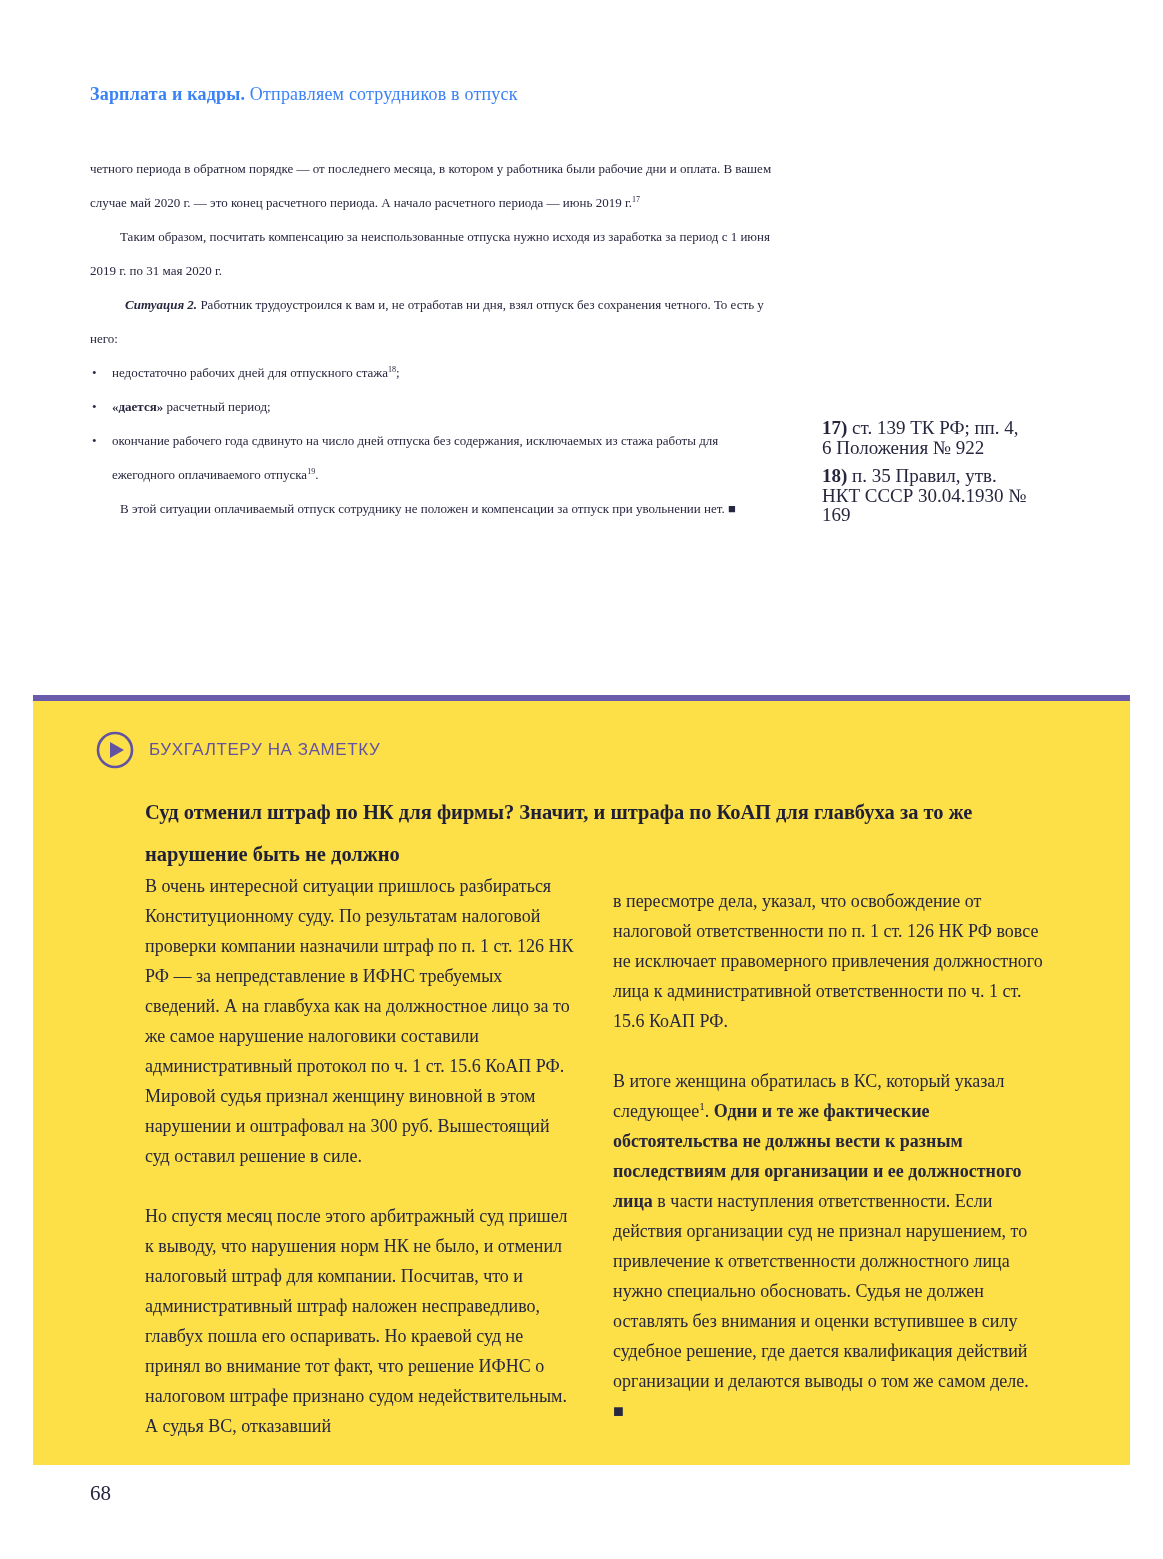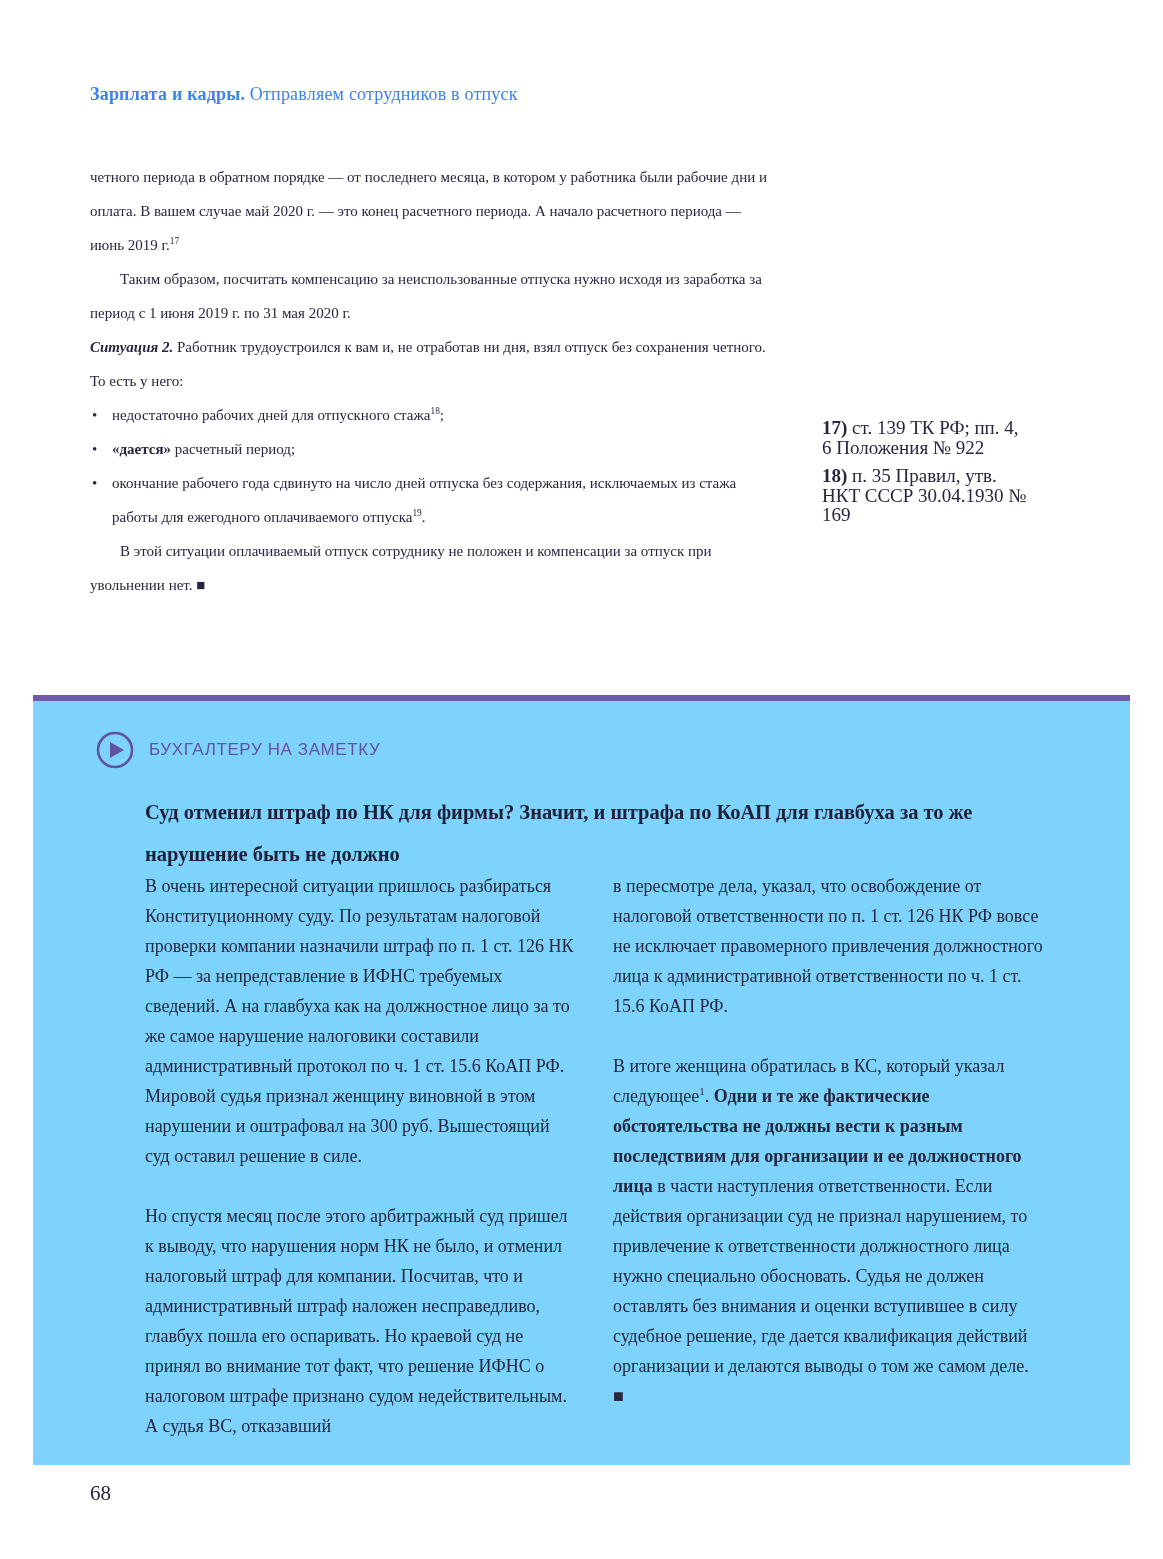--- a/index.html
+++ b/index.html
@@ -16,64 +16,64 @@
   
   .running-head {
     position:absolute; left:90px; top:84px;
     font-size:18px; letter-spacing:0.2px;
     color:#3b82f6;
   }
   .running-head .rh-bold { font-weight:700; }
 
   
   .article {
-    position:absolute; left:90px; top:160px; width:688px;
-    font-size:15px; line-height:34px;font-family:Liberation Serif, serif;
+    position:absolute; left:90px; top:152px; width:688px;
+    font-size:13px; line-height:34px;font-family:Liberation Serif, serif;
   }
   .article p { margin:0; }
   .article .indent { text-indent:30px; }
   .situation { margin-top:32px; }
-  .situation-label { font-weight:700; font-style:italic; }
+  .situation-label { font-weight:700; font-style:italic;margin-left:35px; }
   ul.bullets { list-style:none; margin:0; padding:0; }
   ul.bullets li { position:relative; padding-left:22px; }
   ul.bullets li::before { content:"•"; position:absolute; left:2px; top:0; }
   ul.bullets li b { font-weight:700; }
   sup { font-size:0.62em; vertical-align:super; line-height:0; }
 
   
   .sidebar-notes {
     position:absolute; left:822px; top:418px; width:207px;
     font-size:19px; line-height:19.5px; color:#26263f;
   }
   .sidebar-note { margin-bottom:9px; }
   .sidebar-note b { font-weight:700; }
 
   
   .note-box {
     position:absolute; left:33px; top:695px; width:1097px; height:770px;
-    background:#7dd3fc;
+    background:#fde047;
     border-top:6px solid #6a5bad;
   }
   .note-label-row {
     position:absolute; left:63px; top:30px;
     display:flex; align-items:center; gap:15px;
   }
   .play-icon { width:38px; height:38px; display:block; }
   .note-label {
     font-family:"Liberation Sans","DejaVu Sans",sans-serif;
     font-size:17px; letter-spacing:0.6px; color:#6253a2;
   }
   .note-headline {
     position:absolute; left:112px; top:90px; width:902px;
     font-weight:700; font-size:20.5px; line-height:42px; color:#1f1f38;
   }
   .note-columns {
     position:absolute; left:112px; top:170px; width:898px;
     display:flex; gap:38px;
-    font-size:18px; line-height:30px; color:#26263f;
+    font-size:18px; line-height:30px; color:#26263f;align-items:center;
   }
   .note-col { width:434px; }
   .note-col p { margin:0; }
   .note-col p + p { margin-top:30px; }
   .note-col b { font-weight:700; }
   .box-footnote {
     margin-top:28px;
     border-top:2px solid #26263f;
     padding-top:9px;
     font-size:15.5px; line-height:20px;

